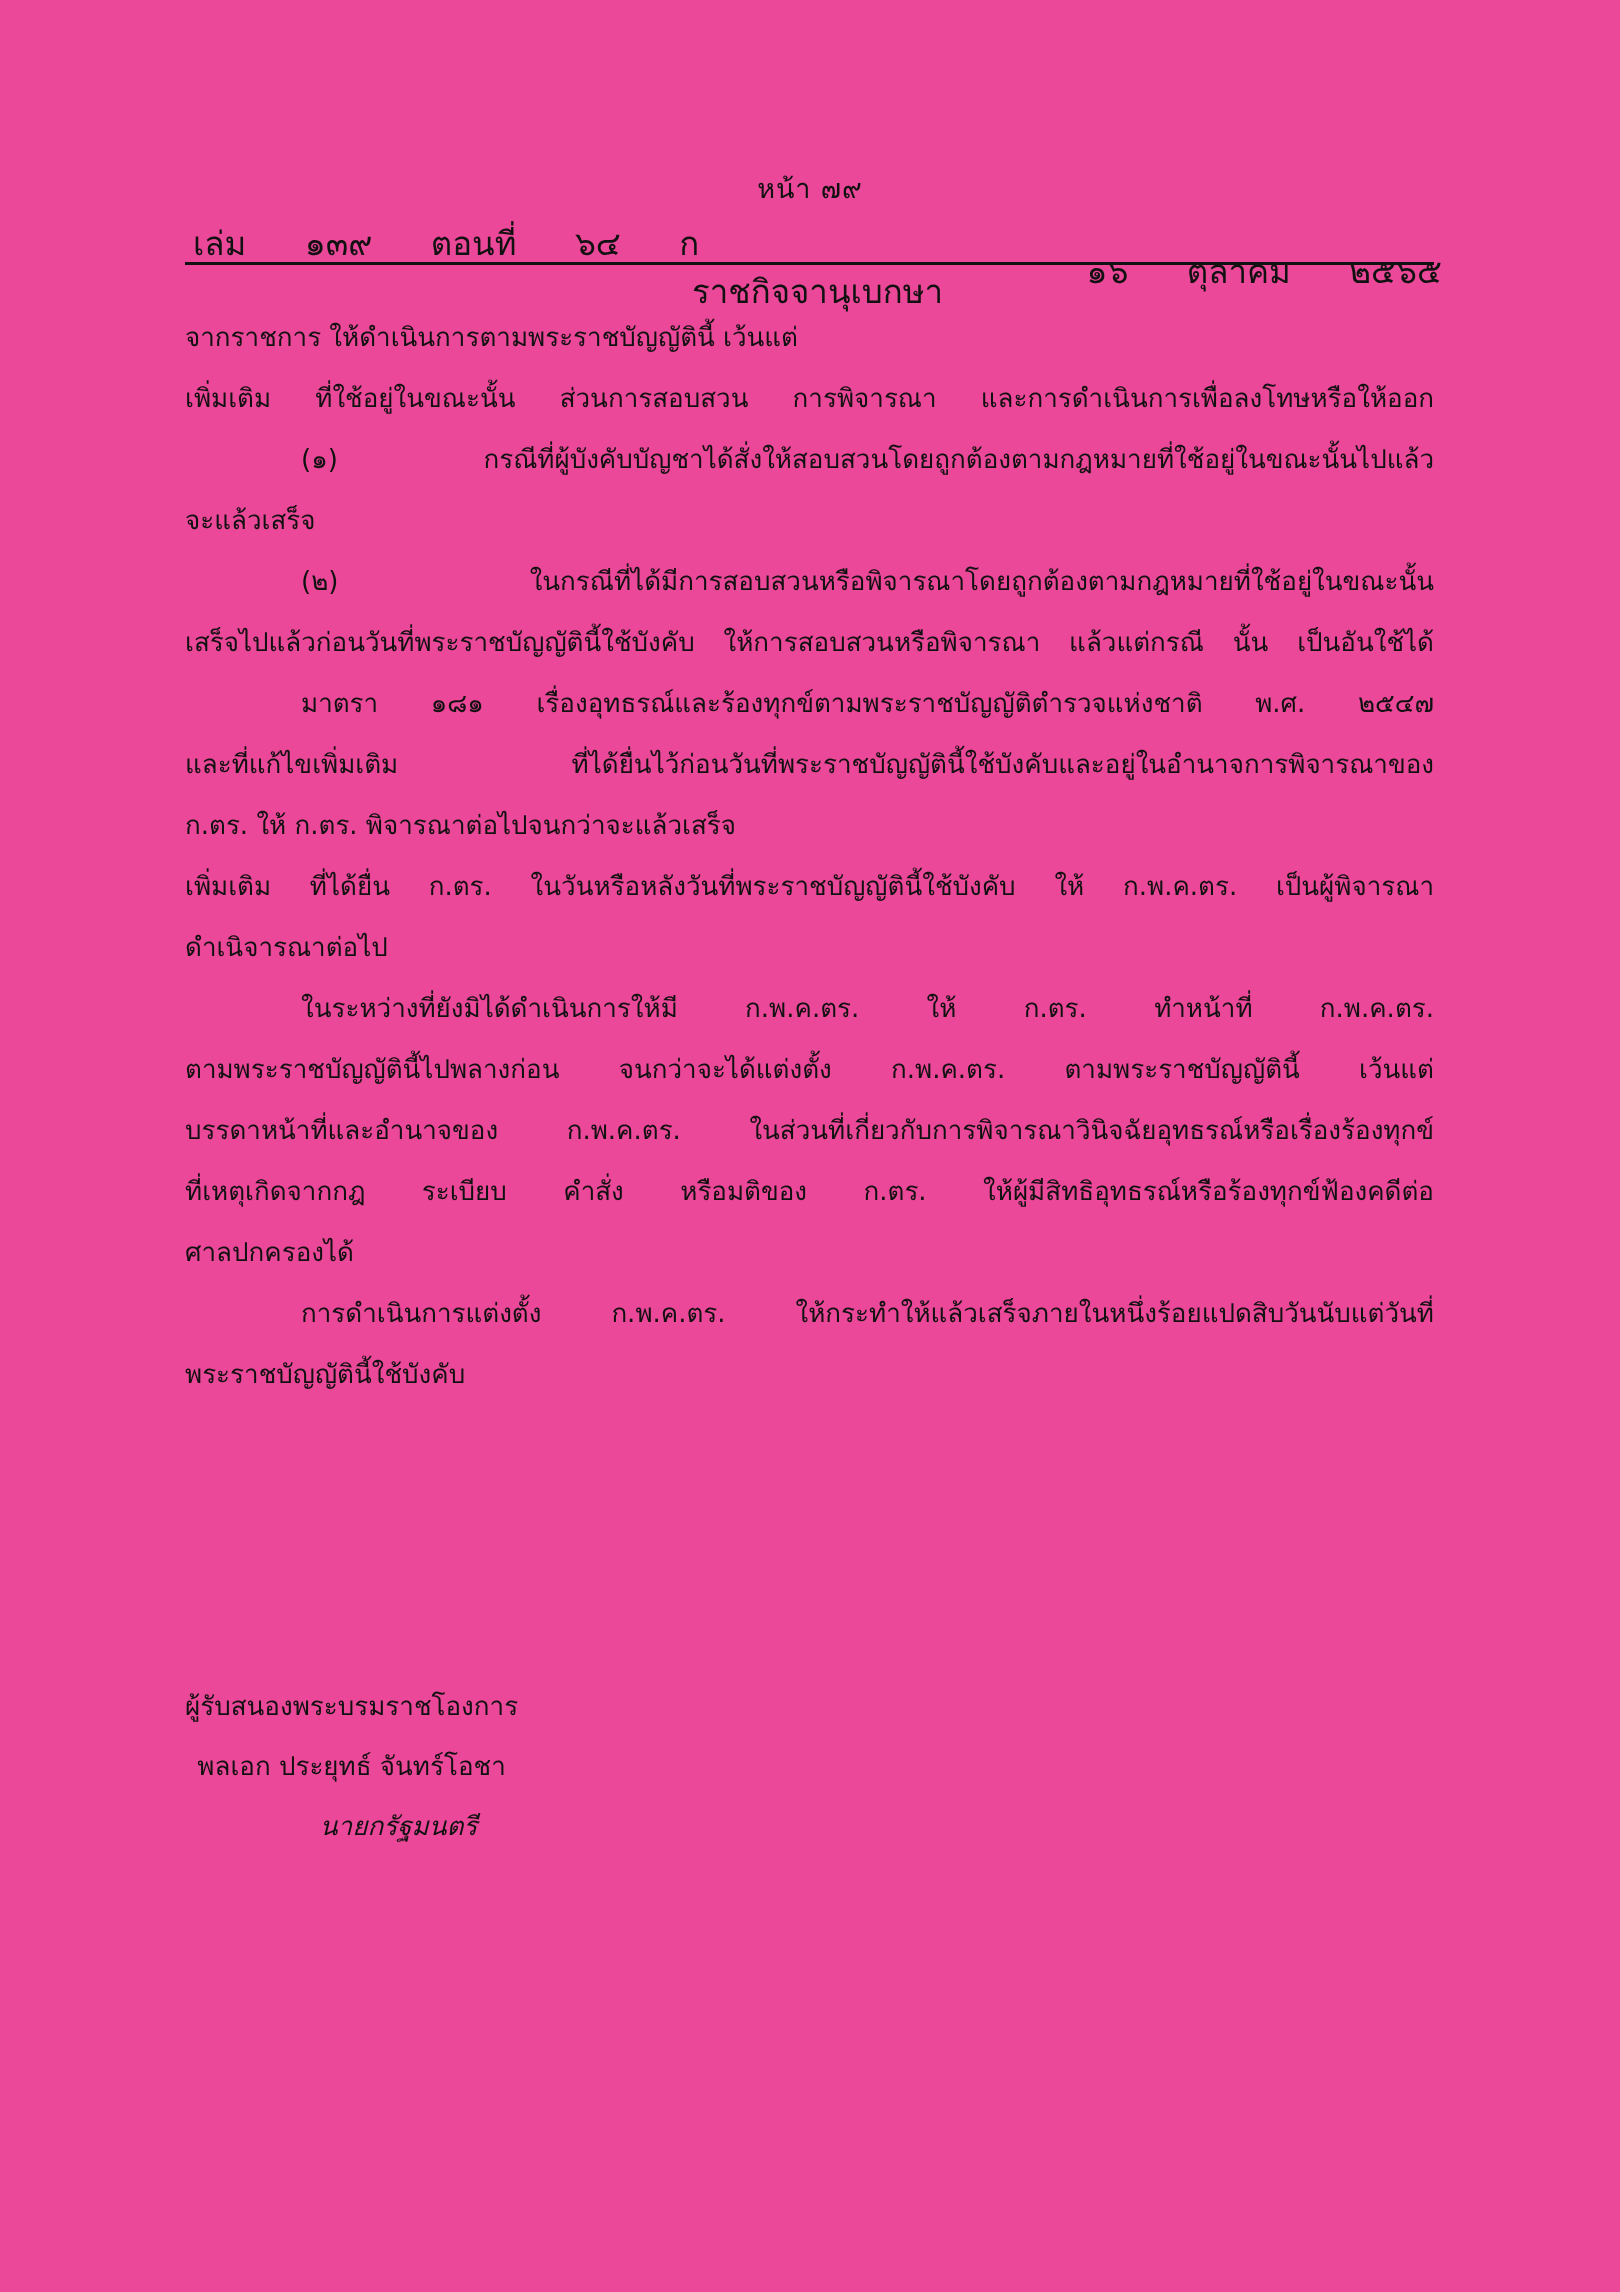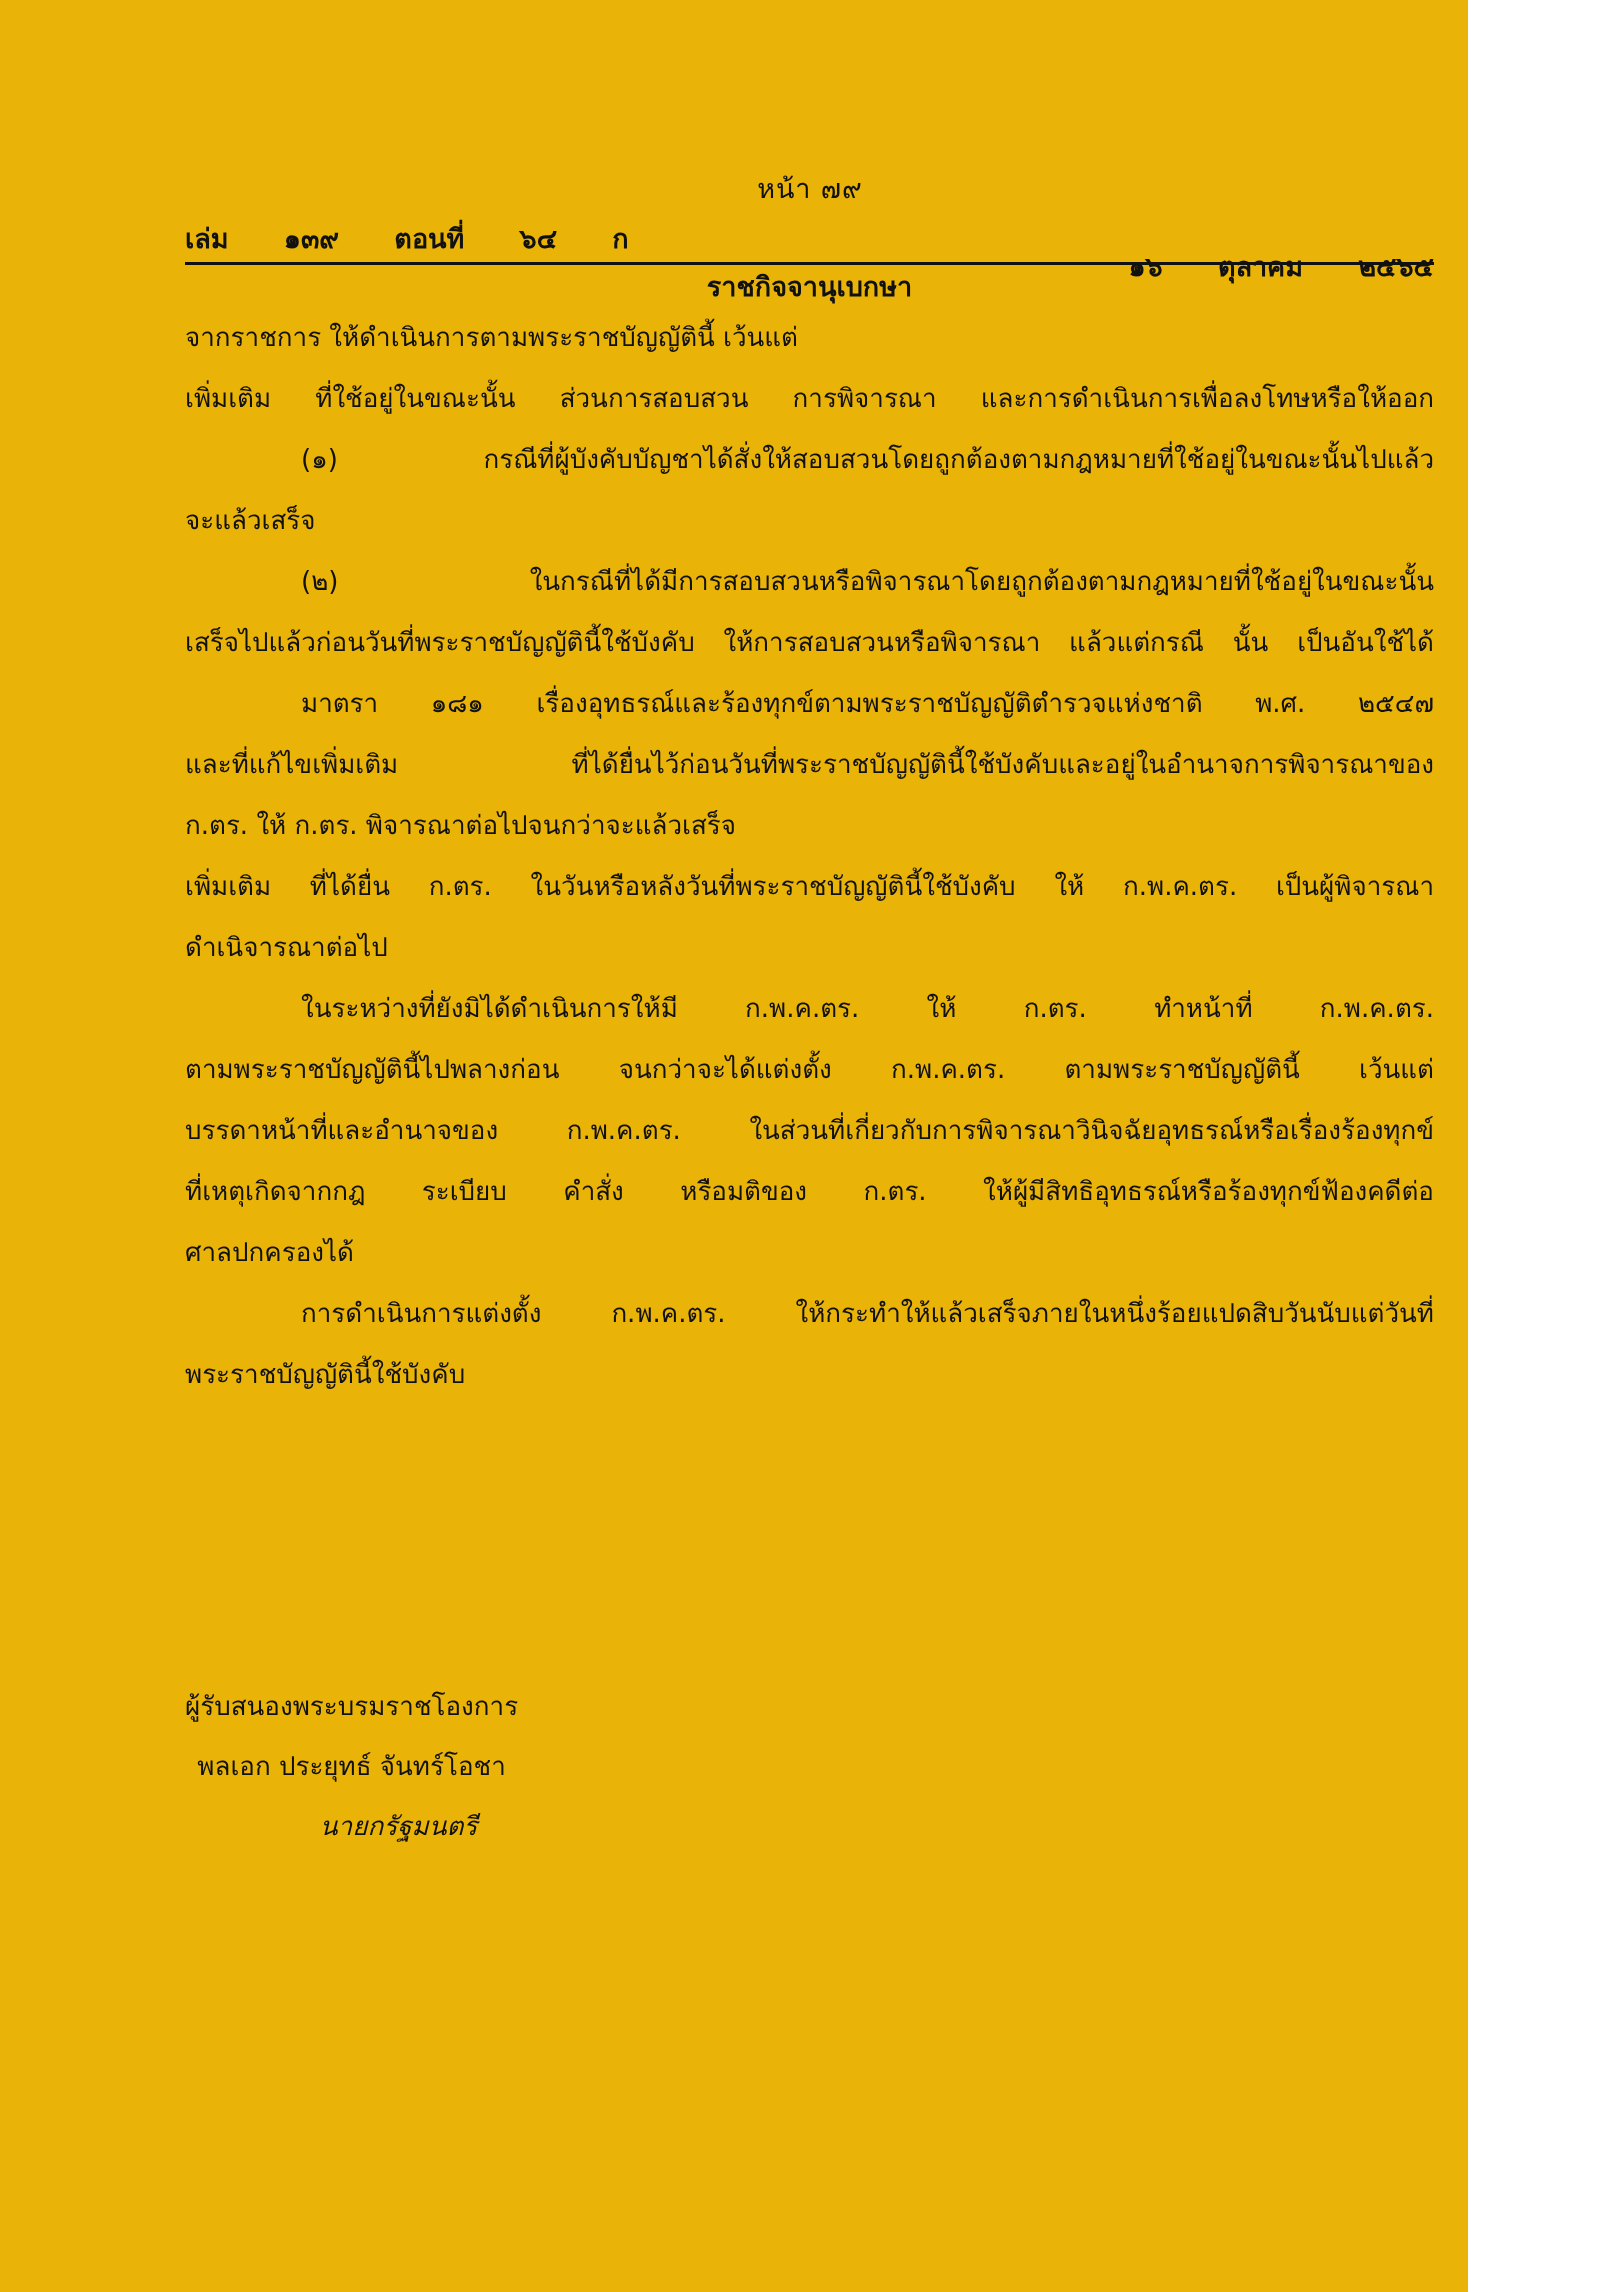--- a/index.html
+++ b/index.html
@@ -1,22 +1,22 @@
 <!DOCTYPE html>
 <html style="font-size:14.3px"><head>
 <meta charset="utf-8">
 <style>
   html, body { margin: 0; padding: 0; background: #ffffff; }
   body { width: 1620px; height: 2293px; position: relative; overflow: hidden;
          font-family: "DejaVu Sans", "Liberation Sans", sans-serif; color: #111; }
-  .page { position: absolute; left: 0; top: 0; width: 1468px; height: 2293px; background:#eab308; }
+  .page { position: absolute; left: 0; top: 0; width: 1620px; height: 2293px; background:#ec4899; }
   .hdr-page { position: absolute; top: 167px; left: 0; width: 1620px; text-align: center;
               font-size: 27px; letter-spacing: 0.9px; }
-  .hdr-row { position: absolute; top: 217px; left: 185px; width: 1249px; height: 39px;
-             font-size: 27px; font-weight: bold; }
+  .hdr-row { position: absolute; top: 217px; left: 193px; width: 1249px; height: 39px;
+             font-size: 33px; }
   .hdr-left { position: absolute; left: 0; top: 0; white-space: pre; word-spacing: 9px; }
   .hdr-center { position: absolute; left: 0; width: 100%; top: 0; text-align: center; margin-top: 48px; }
   .hdr-right { position: absolute; right: 0; top: 0; white-space: pre; word-spacing: 9px; margin-top: 28px; }
   .rule { position: absolute; top: 262px; left: 185px; width: 1249px; height: 2.7px; background: #111; }
   .body { position: absolute; top: 310px; left: 185px; width: 1249px; font-size: 26px; }
   .line { height: 61px; line-height: 54px; white-space: nowrap; overflow: hidden; }
   .line.justify { text-align: justify; text-align-last: justify; }
   .line.indent { padding-left: 116px; }
   .sig { position: absolute; left: 185px; top: 1679px; font-size: 26px; }
   .sig .line { height: 60px; text-align: center; }

